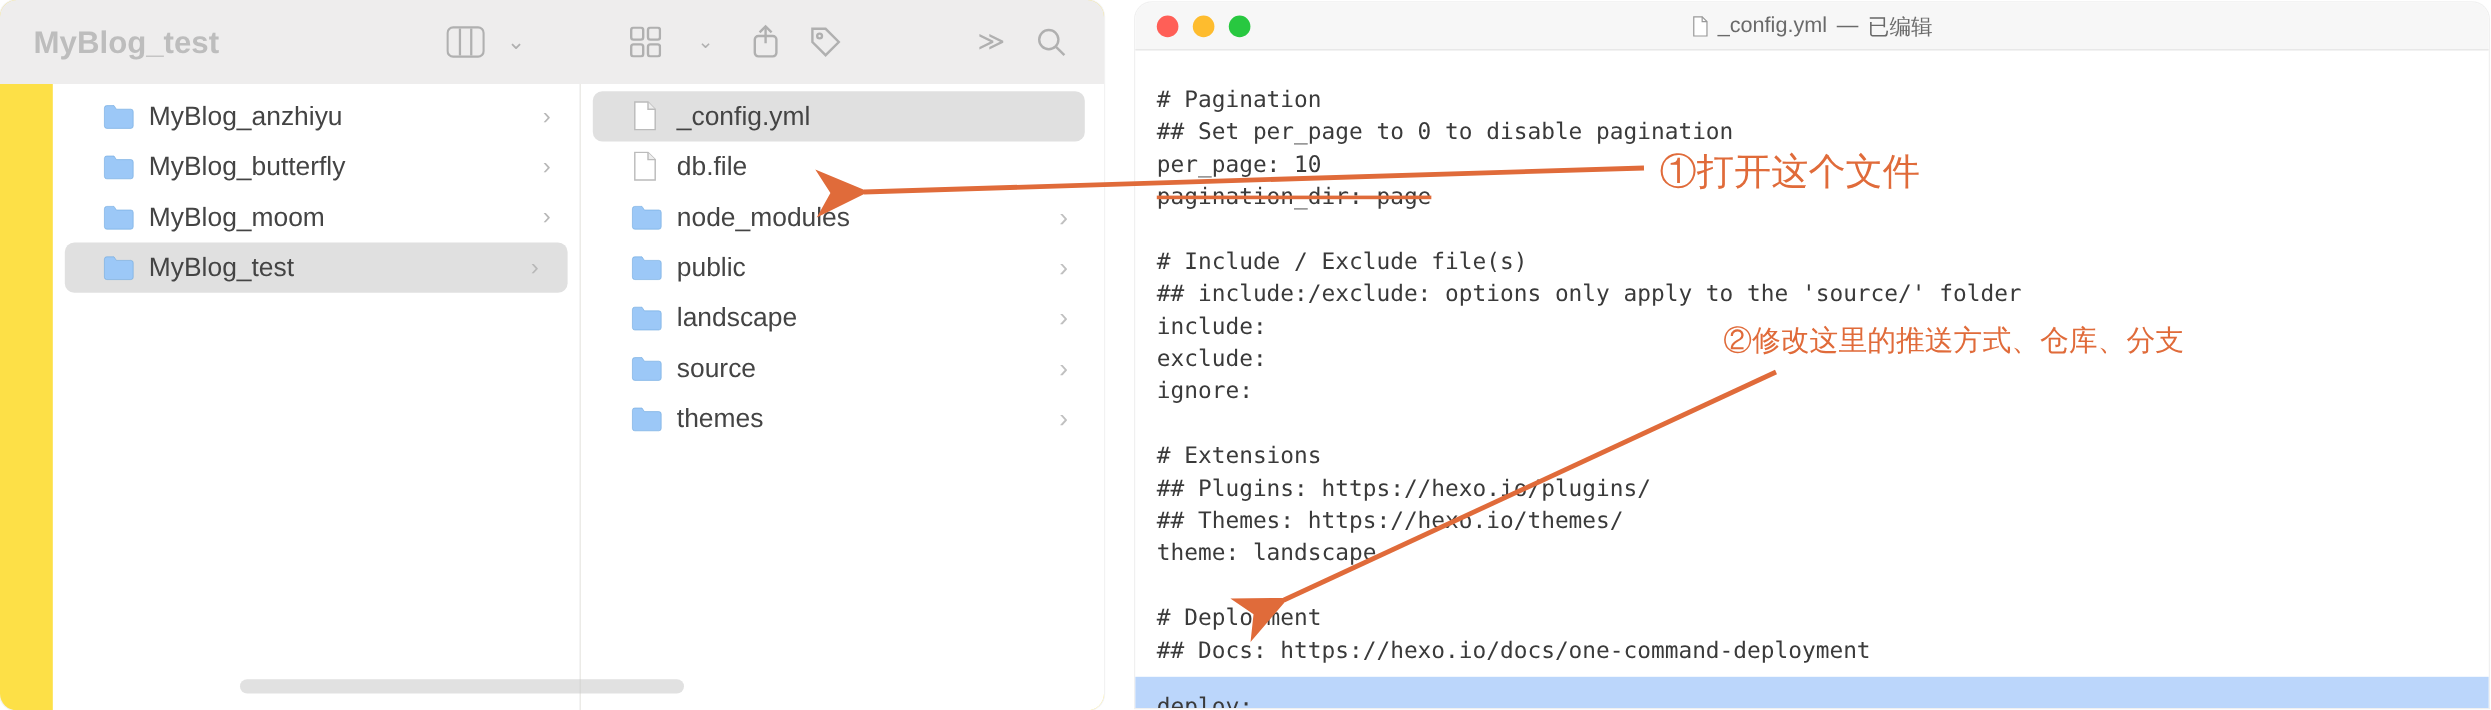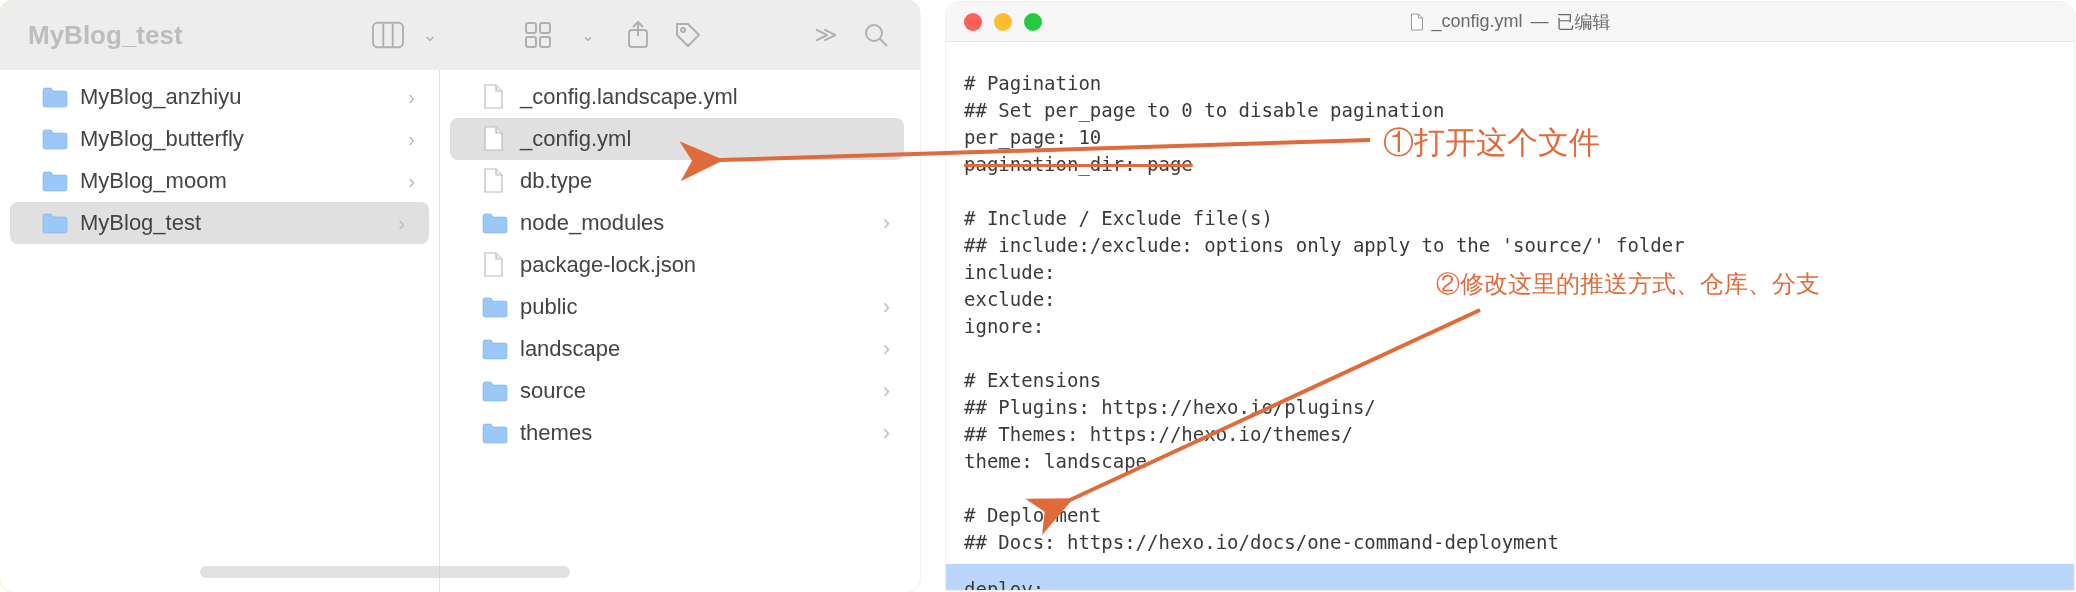--- a/index.html
+++ b/index.html
@@ -5,21 +5,21 @@
 * { box-sizing: border-box; margin: 0; padding: 0; }
 body { font-family: -apple-system, "Helvetica Neue", Arial, sans-serif; background: #fff; width: 2076px; height: 592px; position: relative; overflow: hidden; }
 
 
 .finder { position: absolute; left: 0; top: 0; width: 920px; height: 592px; background: #fde047; border-radius: 14px; box-shadow: 0 0 0 1px rgba(0,0,0,.05); overflow: hidden; }
 .finder-toolbar { height: 70px; background: #eeeded; display: flex; align-items: center; padding: 0 28px; gap: 18px; color: #9e9e9e; }
 .finder-title { font-size: 26px; font-weight: 600; color: #bdbdbd; margin-right: auto; }
 .tb-icon { width: 32px; height: 32px; display: inline-flex; align-items: center; justify-content: center; font-size: 28px; color: #b0b0b0; }
 .tb-group { display: flex; gap: 10px; align-items: center; }
 
-.finder-body { display: flex; height: calc(100% - 70px); }
+.finder-body { display: flex; height: calc(100% - 70px); margin-left: 44px; }
 .col1 { width: 440px; background: #fff; border-right: 1px solid #e3e3e3; overflow-y: auto; }
 .col2 { flex: 1; background: #fff; overflow-y: auto; padding-right: 6px; }
 .col1-inner { padding-top: 6px; }
 
 .frow { height: 42px; display: flex; align-items: center; padding: 0 18px 0 80px; font-size: 22px; color: #444; position: relative; cursor: default; }
 .frow.sel { background: #e0e0e0; border-radius: 8px; margin: 0 10px; padding-left: 70px; padding-right: 8px; }
 .frow .chev { position: absolute; right: 24px; color: #b8b8b8; font-size: 20px; }
 .folder-ic { width: 26px; height: 22px; position: absolute; left: 42px; }
 .frow.sel .folder-ic { left: 32px; }
 .file-ic { width: 22px; height: 26px; position: absolute; left: 44px; }
@@ -124,54 +124,40 @@
             <span class="folder-ic"><svg width="26" height="22" viewBox="0 0 26 22">
                 <path d="M1 4 Q1 2 3 2 L9 2 L11 5 L23 5 Q25 5 25 7 L25 19 Q25 21 23 21 L3 21 Q1 21 1 19 Z" fill="#9cc8f7" stroke="#6fa8de" stroke-width="0.5"></path>
               </svg></span>
             <span>MyBlog_test</span>
             <span class="chev">›</span>
           </div>
         </div>
     </div>
     <div class="col2">
       <div id="col2-list" style="padding-top:6px">
-          <div class="frow2">
-            <span class="file-ic"><svg width="22" height="26" viewBox="0 0 22 26">
-                <path d="M3 1 L14 1 L20 7 L20 24 L3 24 Z" fill="#fff" stroke="#bbb" stroke-width="1.2"></path>
-                <path d="M14 1 L14 7 L20 7" fill="#eee" stroke="#bbb" stroke-width="1.2"></path>
-              </svg></span>
-            <span>_config.landscape.yml</span>
-          </div>
           <div class="frow2 sel">
             <span class="file-ic"><svg width="22" height="26" viewBox="0 0 22 26">
                 <path d="M3 1 L14 1 L20 7 L20 24 L3 24 Z" fill="#fff" stroke="#bbb" stroke-width="1.2"></path>
                 <path d="M14 1 L14 7 L20 7" fill="#eee" stroke="#bbb" stroke-width="1.2"></path>
               </svg></span>
             <span>_config.yml</span>
           </div>
           <div class="frow2">
             <span class="file-ic"><svg width="22" height="26" viewBox="0 0 22 26">
                 <path d="M3 1 L14 1 L20 7 L20 24 L3 24 Z" fill="#fff" stroke="#bbb" stroke-width="1.2"></path>
                 <path d="M14 1 L14 7 L20 7" fill="#eee" stroke="#bbb" stroke-width="1.2"></path>
               </svg></span>
-            <span>db.type</span>
+            <span>db.file</span>
           </div>
           <div class="frow2">
             <span class="folder-ic"><svg width="26" height="22" viewBox="0 0 26 22">
                 <path d="M1 4 Q1 2 3 2 L9 2 L11 5 L23 5 Q25 5 25 7 L25 19 Q25 21 23 21 L3 21 Q1 21 1 19 Z" fill="#9cc8f7" stroke="#6fa8de" stroke-width="0.5"></path>
               </svg></span>
             <span>node_modules</span>
             <span class="chev" style="position:absolute;right:24px;color:#c0c0c0">›</span>
-          </div>
-          <div class="frow2">
-            <span class="file-ic"><svg width="22" height="26" viewBox="0 0 22 26">
-                <path d="M3 1 L14 1 L20 7 L20 24 L3 24 Z" fill="#fff" stroke="#bbb" stroke-width="1.2"></path>
-                <path d="M14 1 L14 7 L20 7" fill="#eee" stroke="#bbb" stroke-width="1.2"></path>
-              </svg></span>
-            <span>package-lock.json</span>
           </div>
           <div class="frow2">
             <span class="folder-ic"><svg width="26" height="22" viewBox="0 0 26 22">
                 <path d="M1 4 Q1 2 3 2 L9 2 L11 5 L23 5 Q25 5 25 7 L25 19 Q25 21 23 21 L3 21 Q1 21 1 19 Z" fill="#9cc8f7" stroke="#6fa8de" stroke-width="0.5"></path>
               </svg></span>
             <span>public</span>
             <span class="chev" style="position:absolute;right:24px;color:#c0c0c0">›</span>
           </div>
           <div class="frow2">
             <span class="folder-ic"><svg width="26" height="22" viewBox="0 0 26 22">

